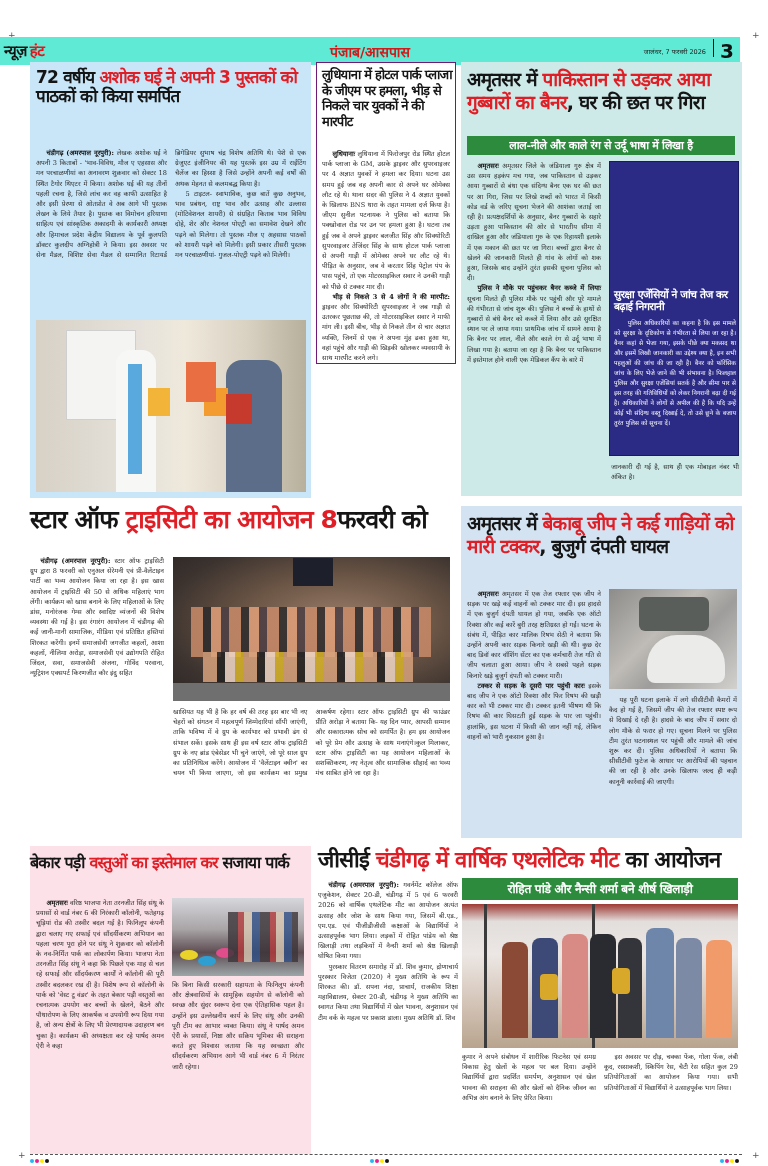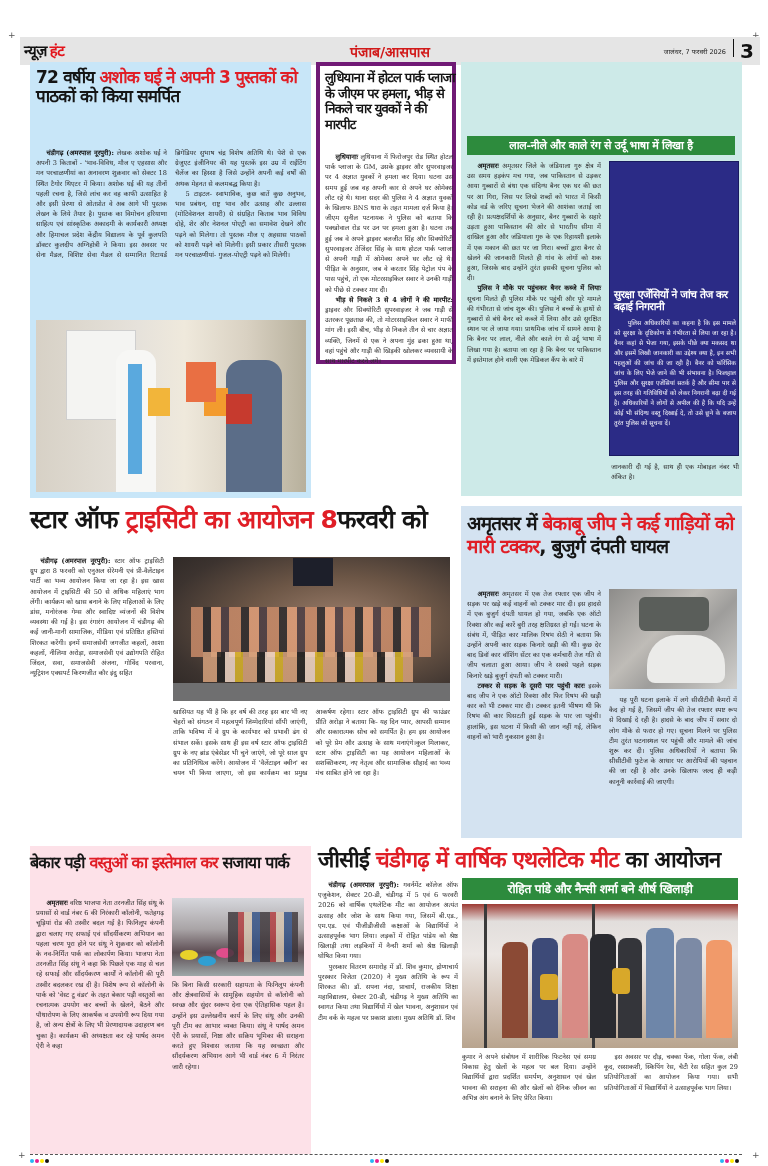--- a/index.html
+++ b/index.html
@@ -1,21 +1,21 @@
 <!DOCTYPE html>
 <html><head>
 <meta charset="utf-8">
 <style>
   * { box-sizing: border-box; margin: 0; padding: 0; }
   html, body { width: 768px; height: 1166px; background: #ffffff; overflow: hidden; }
   body { position: relative; font-family: "DejaVu Serif", serif; color: #222; }
   .abs { position: absolute; }
   .crop { position: absolute; font-family: "DejaVu Sans", sans-serif; font-size: 9px; color: #555; }
   
-  #masthead { left: 20px; top: 37px; width: 740px; height: 28px; background: #e5e5e5; display: flex; align-items: center; }
+  #masthead { left: 0; top: 37px; width: 740px; height: 28px; background: #5eead4; display: flex; align-items: center; }
   #brand { margin-left: 4px; font-family: "DejaVu Sans", sans-serif; font-weight: bold; font-size: 15px; letter-spacing: -0.5px; line-height: 1; display: flex; align-items: flex-end; }
   #brand .b1 { color: #111; }
   #brand .b2 { color: #e3141b; margin-left: 3px; }
   #section-name { position: absolute; left: 0; right: 0; text-align: center; font-family: "DejaVu Sans", sans-serif; font-weight: bold; font-size: 14px; color: #d11a1a; }
   #dateline { position: absolute; right: 34px; font-family: "DejaVu Sans", sans-serif; font-size: 6.5px; color: #222; }
   #page-divider { position: absolute; right: 26px; top: 2px; width: 1px; height: 18px; background: #111; }
   #page-number { position: absolute; right: 6px; font-family: "DejaVu Sans", sans-serif; font-weight: bold; font-size: 20px; color: #111; }
 
   
   .body-text { font-family: "DejaVu Serif", serif; font-size: 6.6px; line-height: 10.2px; color: #2b2b2b; text-align: justify; }
@@ -29,21 +29,21 @@
   
   .photo { position: absolute; overflow: hidden; }
 
   
   #a1 { left: 30px; top: 62px; width: 281px; height: 436px; background: #c8e6f8; }
   #a1-head { position: absolute; left: 6px; top: 6px; width: 270px; font-size: 17px; }
   #a1-body { position: absolute; left: 6px; top: 86px; width: 270px; height: 160px; }
   #a1-photo { left: 6px; top: 258px; width: 270px; height: 172px; background: linear-gradient(90deg,#d7d1c6 0%,#e6e2db 38%,#efe9dc 55%,#d9d1c2 78%,#b7b09c 100%); }
 
   
-  #a2 { left: 316px; top: 62px; width: 140px; height: 302px; border: 4px solid #701a75; background: #fff; }
+  #a2 { left: 316px; top: 62px; width: 140px; height: 302px; border: 1px solid #701a75; background: #fff; }
   #a2-head { position: absolute; left: 5px; top: 4px; width: 130px; font-size: 13px; line-height: 1.2; }
   #a2-body { position: absolute; left: 5px; top: 86px; width: 128px; }
 
   
   #a3 { left: 461px; top: 62px; width: 281px; height: 434px; background: #cdeae8; }
   #a3-head { position: absolute; left: 6px; top: 6px; width: 272px; font-size: 19px; line-height: 1.2; }
   #a3-strip { position: absolute; left: 6px; top: 74px; width: 268px; height: 19px; background: #2d8b3d; color: #fff; font-family: "DejaVu Sans", sans-serif; font-weight: bold; font-size: 11px; line-height: 19px; text-align: center; letter-spacing: -0.3px; }
   #a3-body { position: absolute; left: 6px; top: 99px; width: 134px; }
   #a3-box { position: absolute; left: 148px; top: 99px; width: 130px; height: 295px; background: #2b2b86; border: 1px solid #1a1a60; }
   #a3-photo { position: absolute; left: 4px; top: 4px; width: 121px; height: 116px; background: linear-gradient(180deg,#e8b07e 0%,#f1e4bd 35%,#f5edc8 100%); }
@@ -135,20 +135,23 @@
 
 <article id="a2" class="abs">
   <h2 id="a2-head" class="headline hl-black">लुधियाना में होटल पार्क प्लाजा के जीएम पर हमला, भीड़ से निकले चार युवकों ने की मारपीट</h2>
   <div id="a2-body" class="body-text">
     <p><b>लुधियानाः</b> <span>लुधियाना में फिरोजपुर रोड स्थित होटल पार्क प्लाजा के GM, उसके ड्राइवर और सुपरवाइजर पर 4 अज्ञात युवकों ने हमला कर दिया। घटना उस समय हुई जब वह अपनी कार से अपने घर ओमेक्स लौट रहे थे। थाना सदर की पुलिस ने 4 अज्ञात युवकों के खिलाफ BNS धारा के तहत मामला दर्ज किया है। जीएम सुनील पटनायक ने पुलिस को बताया कि पक्खोवाल रोड पर उन पर हमला हुआ है। घटना तब हुई जब वे अपने ड्राइवर बलजीत सिंह और सिक्योरिटी सुपरवाइजर तेजिंदर सिंह के साथ होटल पार्क प्लाजा से अपनी गाड़ी में ओमेक्स अपने घर लौट रहे थे। पीड़ित के अनुसार, जब वे करतार सिंह पेट्रोल पंप के पास पहुंचे, तो एक मोटरसाइकिल सवार ने उनकी गाड़ी को पीछे से टक्कर मार दी।</span></p>
     <p><b>भीड़ से निकले 3 से 4 लोगों ने की मारपीट:</b> <span>ड्राइवर और सिक्योरिटी सुपरवाइजर ने जब गाड़ी से उतरकर पूछताछ की, तो मोटरसाइकिल सवार ने माफी मांग ली। इसी बीच, भीड़ से निकले तीन से चार अज्ञात व्यक्ति, जिनमें से एक ने अपना मुंह ढका हुआ था, वहां पहुंचे और गाड़ी की खिड़की खोलकर व्यवसायी के साथ मारपीट करने लगे।</span></p>
   </div>
 </article>
 
 <article id="a3" class="abs">
+  <h1 id="a3-head" class="headline">
+    <span class="hl-black">अमृतसर में </span><span class="hl-red">पाकिस्तान से उड़कर आया गुब्बारों का बैनर</span><span class="hl-black">, घर की छत पर गिरा</span>
+  </h1>
   <div id="a3-strip">लाल-नीले और काले रंग से उर्दू भाषा में लिखा है</div>
   <div id="a3-body" class="body-text">
     <p><b>अमृतसरः</b> <span>अमृतसर जिले के जंडियाला गुरु क्षेत्र में उस समय हड़कंप मच गया, जब पाकिस्तान से उड़कर आया गुब्बारों से बंधा एक संदिग्ध बैनर एक घर की छत पर आ गिरा, जिस पर लिखे शब्दों को भारत में किसी कोड वर्ड के जरिए सूचना भेजने की आशंका जताई जा रही है। प्रत्यक्षदर्शियों के अनुसार, बैनर गुब्बारों के सहारे उड़ता हुआ पाकिस्तान की ओर से भारतीय सीमा में दाखिल हुआ और जंडियाला गुरु के एक रिहायशी इलाके में एक मकान की छत पर जा गिरा। बच्चों द्वारा बैनर से खेलने की जानकारी मिलते ही गांव के लोगों को शक हुआ, जिसके बाद उन्होंने तुरंत इसकी सूचना पुलिस को दी।</span></p>
     <p><b>पुलिस ने मौके पर पहुंचकर बैनर कब्जे में लियाः</b> <span>सूचना मिलते ही पुलिस मौके पर पहुंची और पूरे मामले की गंभीरता से जांच शुरू की। पुलिस ने बच्चों के हाथों से गुब्बारों से बंधे बैनर को कब्जे में लिया और उसे सुरक्षित स्थान पर ले जाया गया। प्राथमिक जांच में सामने आया है कि बैनर पर लाल, नीले और काले रंग से उर्दू भाषा में लिखा गया है। बताया जा रहा है कि बैनर पर पाकिस्तान में इस्तेमाल होने वाली एक मेडिकल कैंप के बारे में</span></p>
   </div>
   <div id="a3-box">
     <h3 id="a3-box-head">सुरक्षा एजेंसियों ने जांच तेज कर बढ़ाई निगरानी</h3>
     <div id="a3-box-body">
       <p>पुलिस अधिकारियों का कहना है कि इस मामले को सुरक्षा के दृष्टिकोण से गंभीरता से लिया जा रहा है। बैनर कहां से भेजा गया, इसके पीछे क्या मकसद था और इसमें लिखी जानकारी का उद्देश्य क्या है, इन सभी पहलुओं की जांच की जा रही है। बैनर को फॉरेंसिक जांच के लिए भेजे जाने की भी संभावना है। फिलहाल पुलिस और सुरक्षा एजेंसियां सतर्क है और सीमा पार से इस तरह की गतिविधियों को लेकर निगरानी बढ़ा दी गई है। अधिकारियों ने लोगों से अपील की है कि यदि उन्हें कोई भी संदिग्ध वस्तु दिखाई दे, तो उसे छूने के बजाय तुरंत पुलिस को सूचना दें।</p>
     </div>

